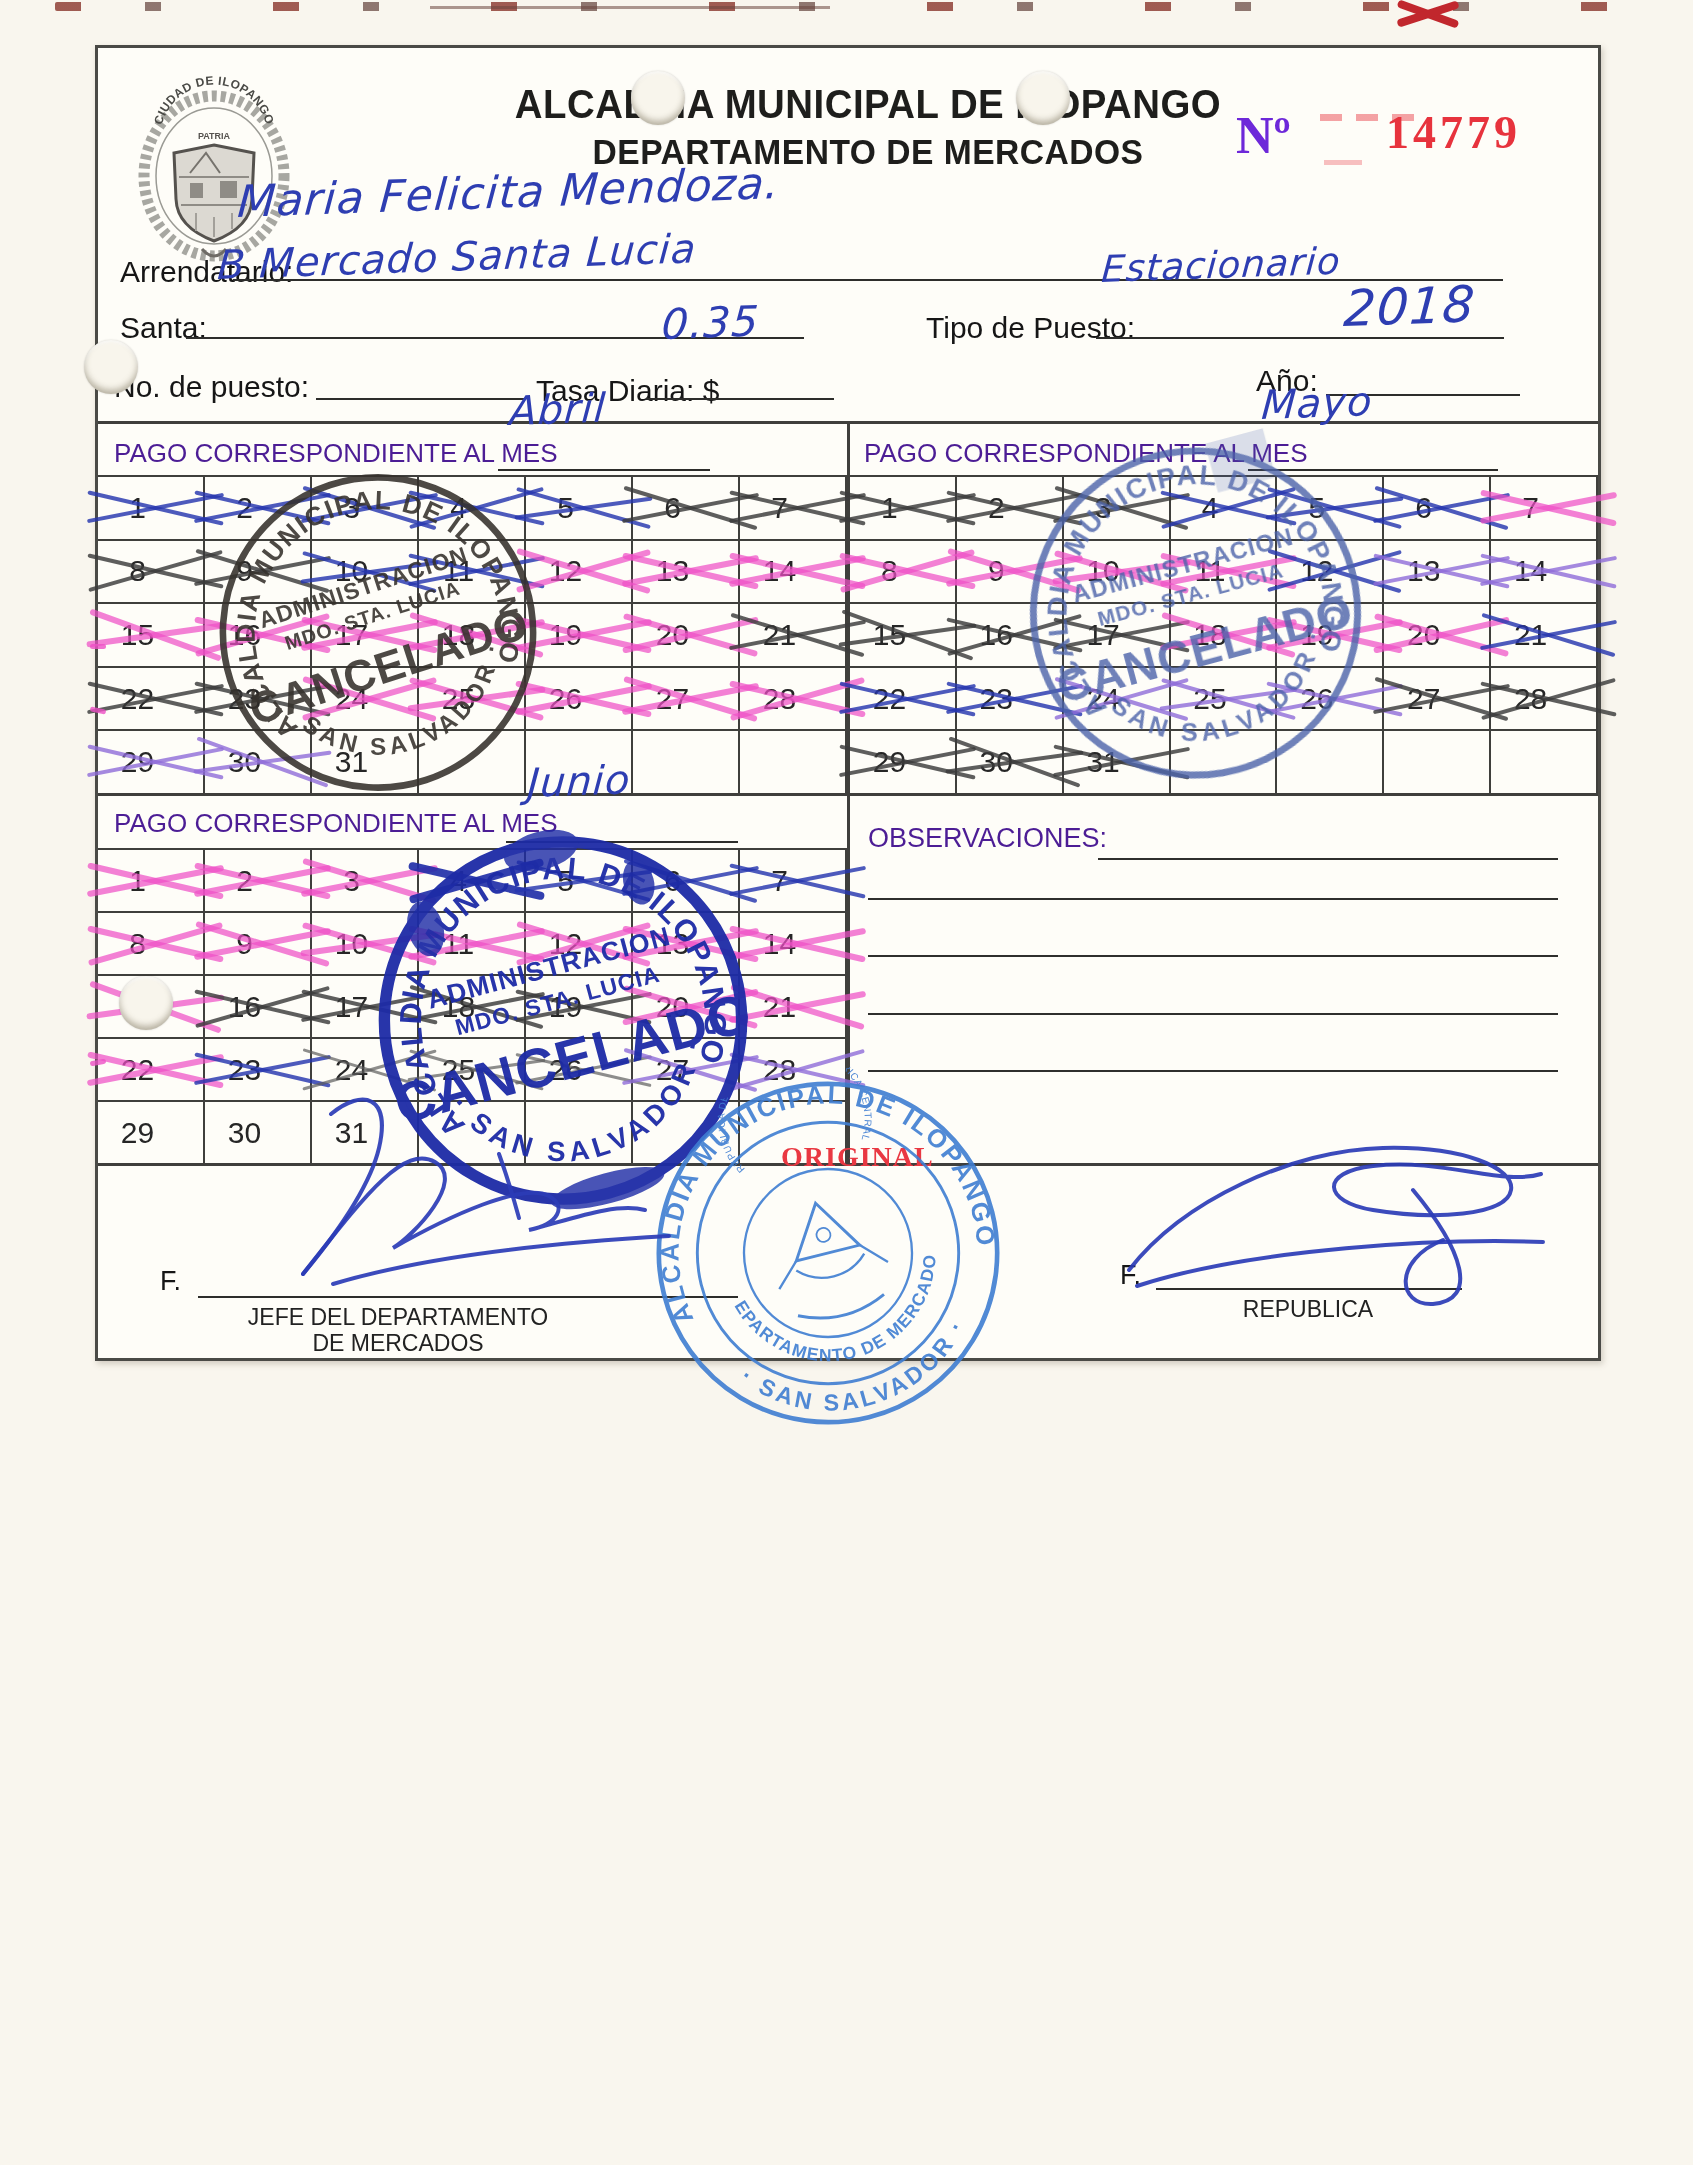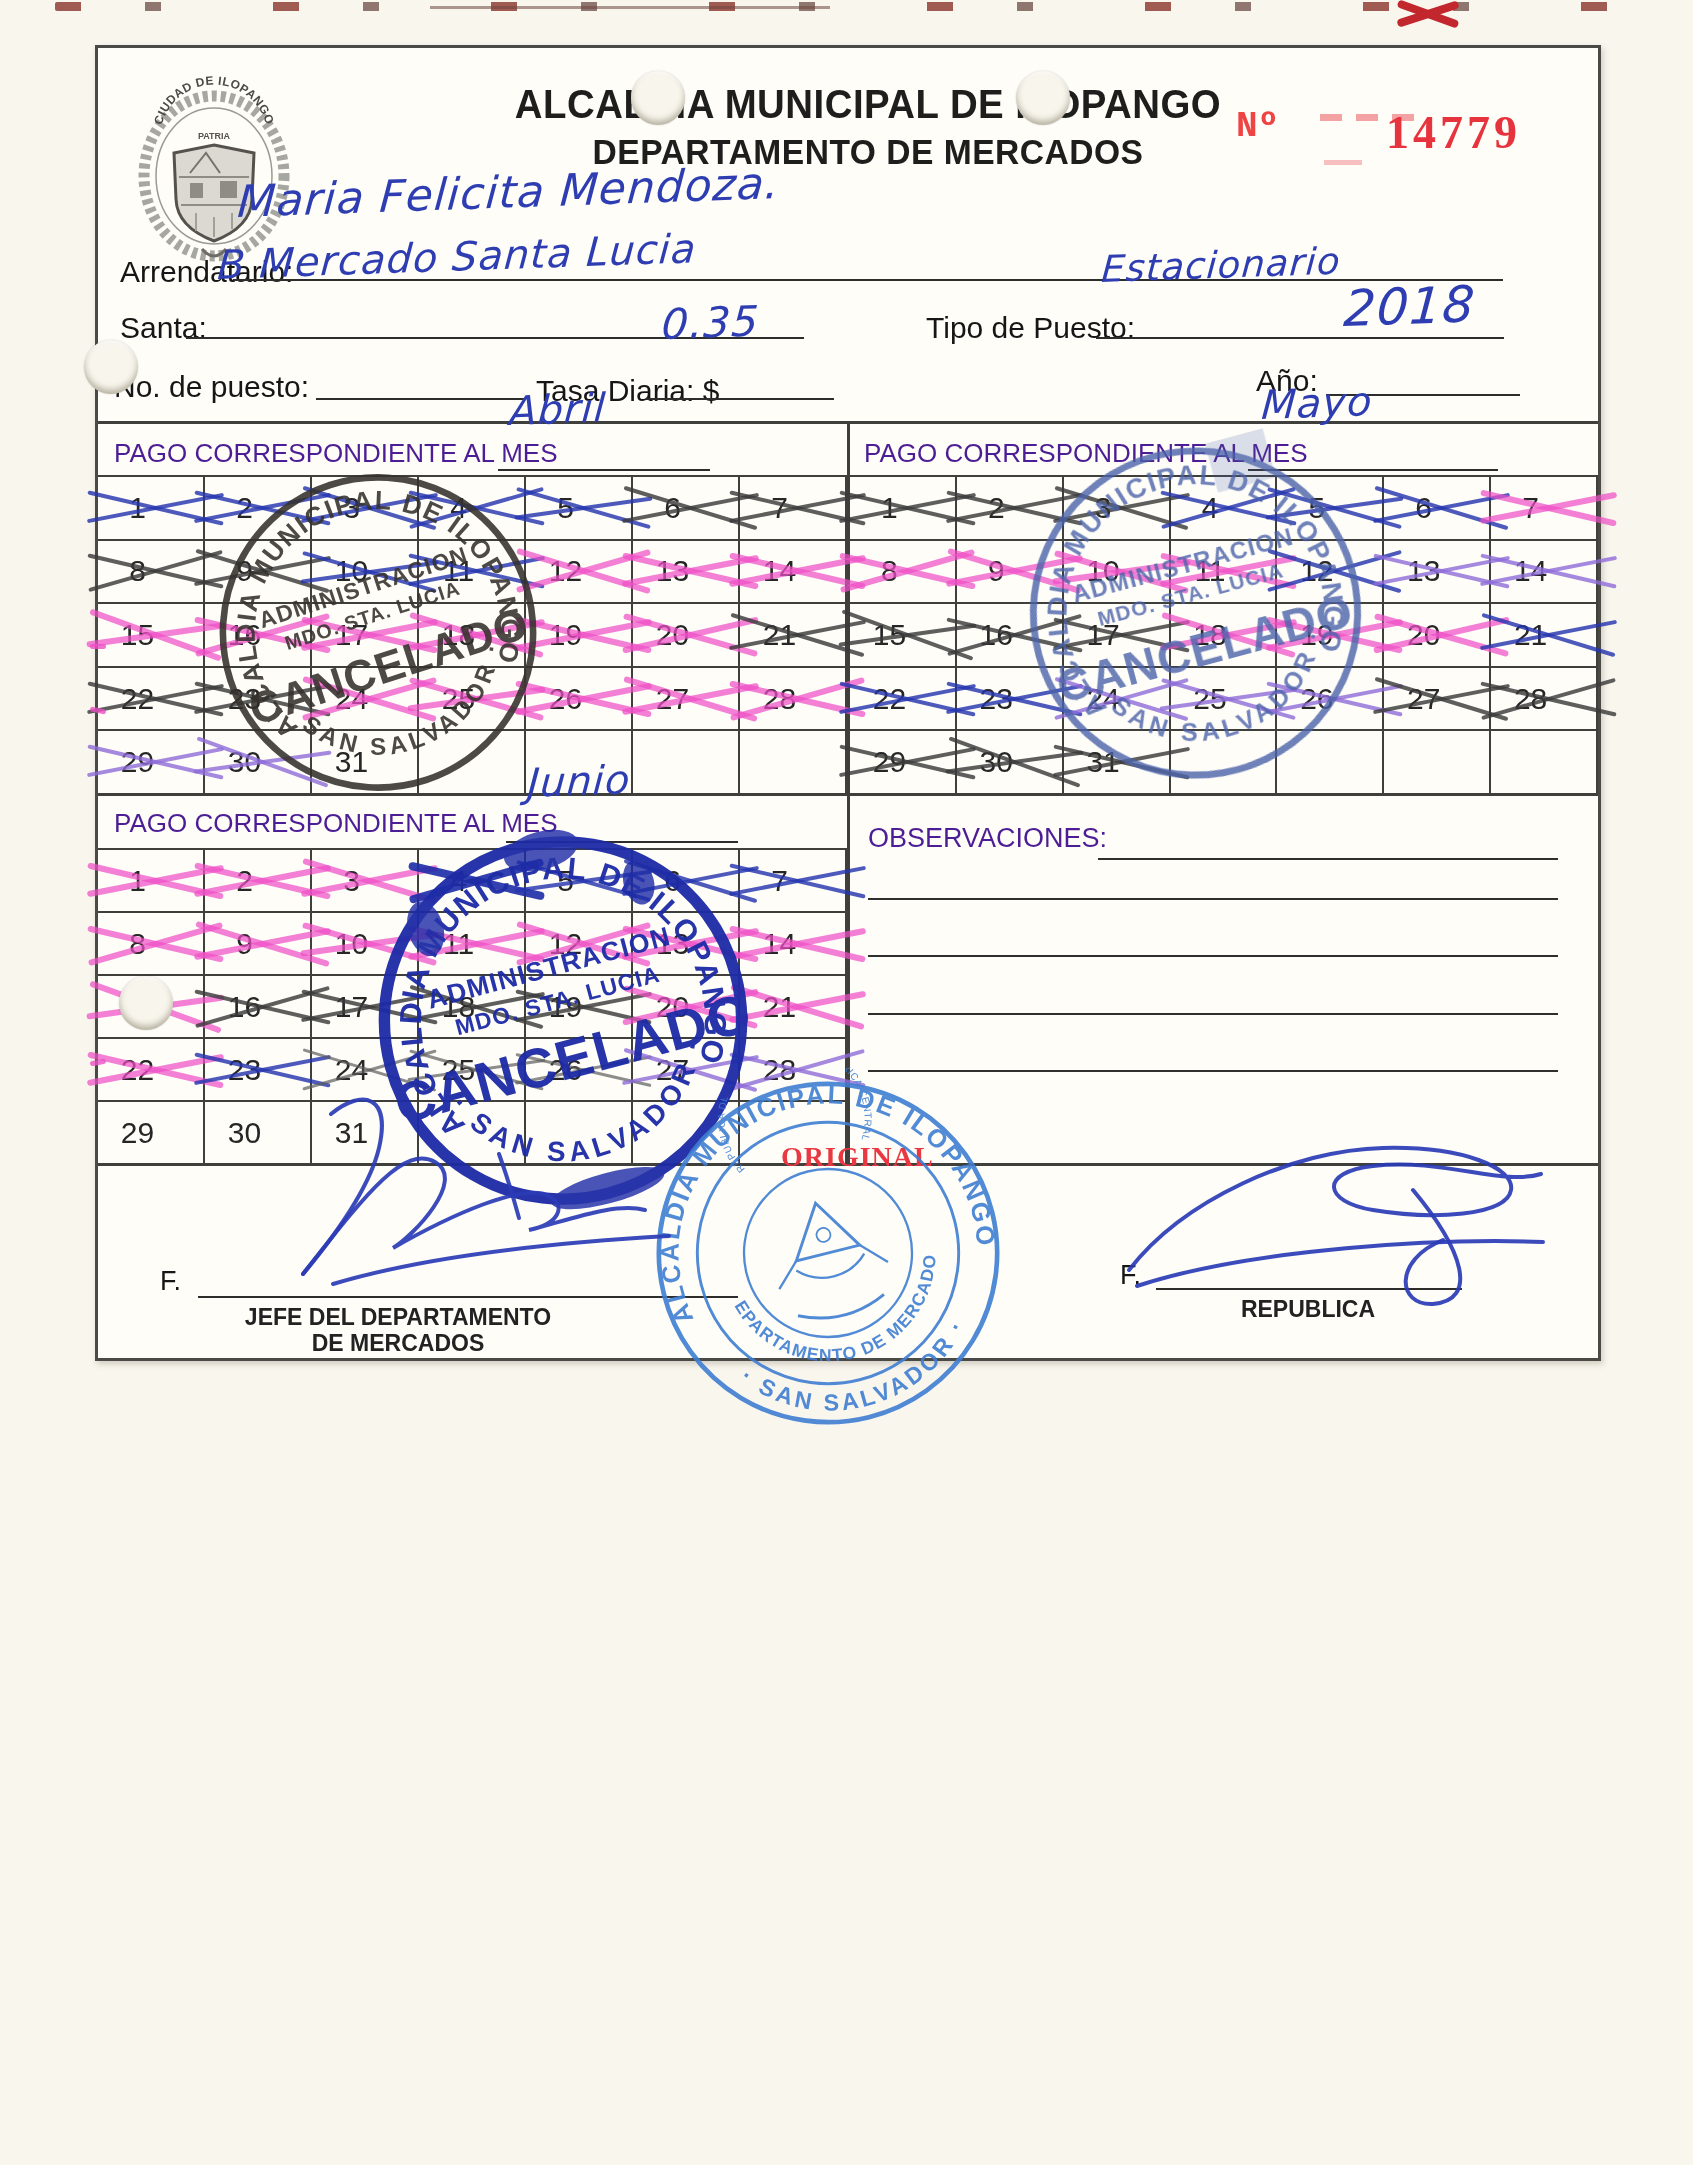--- a/index.html
+++ b/index.html
@@ -21,22 +21,22 @@
   .abs{position:absolute;}
   .lbl{position:absolute;font-size:30px;color:#161616;white-space:nowrap;}
   .line{position:absolute;height:2px;background:#2d2d2b;}
   .hw{position:absolute;font-family:"DejaVu Sans",sans-serif;font-style:italic;color:#2e3eb2;
       white-space:nowrap;transform:rotate(-2deg) skewX(-6deg);transform-origin:left bottom;letter-spacing:1px;}
 
   .title1{position:absolute;left:350px;top:34px;width:840px;text-align:center;font-size:40px;font-weight:700;
           color:#1e1e1c;letter-spacing:.5px;transform:scaleX(.96);}
   .title2{position:absolute;left:350px;top:84px;width:840px;text-align:center;font-size:35px;font-weight:700;
           color:#1e1e1c;letter-spacing:.5px;transform:scaleX(.96);}
-  .no-label{position:absolute;left:1138px;top:58px;font-family:Liberation Mono, monospace;font-weight:700;
-            font-size:36px;color:#ef4444;}
+  .no-label{position:absolute;left:1138px;top:58px;font-family:Liberation Serif, serif;font-weight:700;
+            font-size:52px;color:#6d28d9;}
   .no-digits{position:absolute;left:1288px;top:58px;font-family:"Liberation Serif",serif;font-weight:700;
              font-size:46px;color:#e7333d;letter-spacing:4px;}
   .no-faint1{position:absolute;left:1222px;top:66px;width:98px;height:7px;opacity:.45;
     background:repeating-linear-gradient(90deg,#e7333d 0 22px, transparent 22px 36px);}
   .no-faint2{position:absolute;left:1226px;top:112px;width:38px;height:5px;opacity:.3;background:#e7333d;}
 
   
   .hdiv{position:absolute;left:0;width:1500px;height:3px;background:#3f3f3c;}
   .vdiv{position:absolute;left:749px;top:373px;width:3px;height:745px;background:#3f3f3c;}
 
@@ -74,21 +74,21 @@
   .stamp-steel{color:#4c63aa;opacity:.8;transform:rotate(-15deg);filter:blur(.4px);}
   .stamp-navy{color:#1d2ba6;opacity:.95;transform:rotate(-15deg);}
   .stamp-navy .st-cancel{font-size:44px;}
   .stamp-dept{color:#3f7ed2;opacity:.9;transform:rotate(-14deg);}
   .blob{fill:currentColor;opacity:.85;}
 
   .obs-line{position:absolute;height:2px;background:#2f2f2d;}
 
   .orig{position:absolute;left:683px;top:1093px;font-family:"Liberation Serif",serif;font-weight:700;
         font-size:28px;color:#e93842;letter-spacing:1px;}
-  .role{position:absolute;font-size:23px;color:#222;text-align:center;white-space:nowrap;font-weight:bold;}
+  .role{position:absolute;font-size:23px;color:#222;text-align:center;white-space:nowrap;}
   .sig{position:absolute;z-index:12;}
   .sig path{fill:none;stroke:#2b3cb6;stroke-width:4;stroke-linecap:round;opacity:.92;}
 
   .punch{position:absolute;width:54px;height:54px;border-radius:50%;background:#f8f5ec;z-index:50;
     box-shadow:inset 0 -4px 6px rgba(105,95,70,.45), inset 0 2px 3px rgba(255,255,255,.85), 0 0 2px rgba(0,0,0,.18);}
   .bleed{position:absolute;width:16px;height:5px;background:#ee4fc6;opacity:.8;border-radius:3px;z-index:20;}
 </style>
 </head>
 <body>
 

